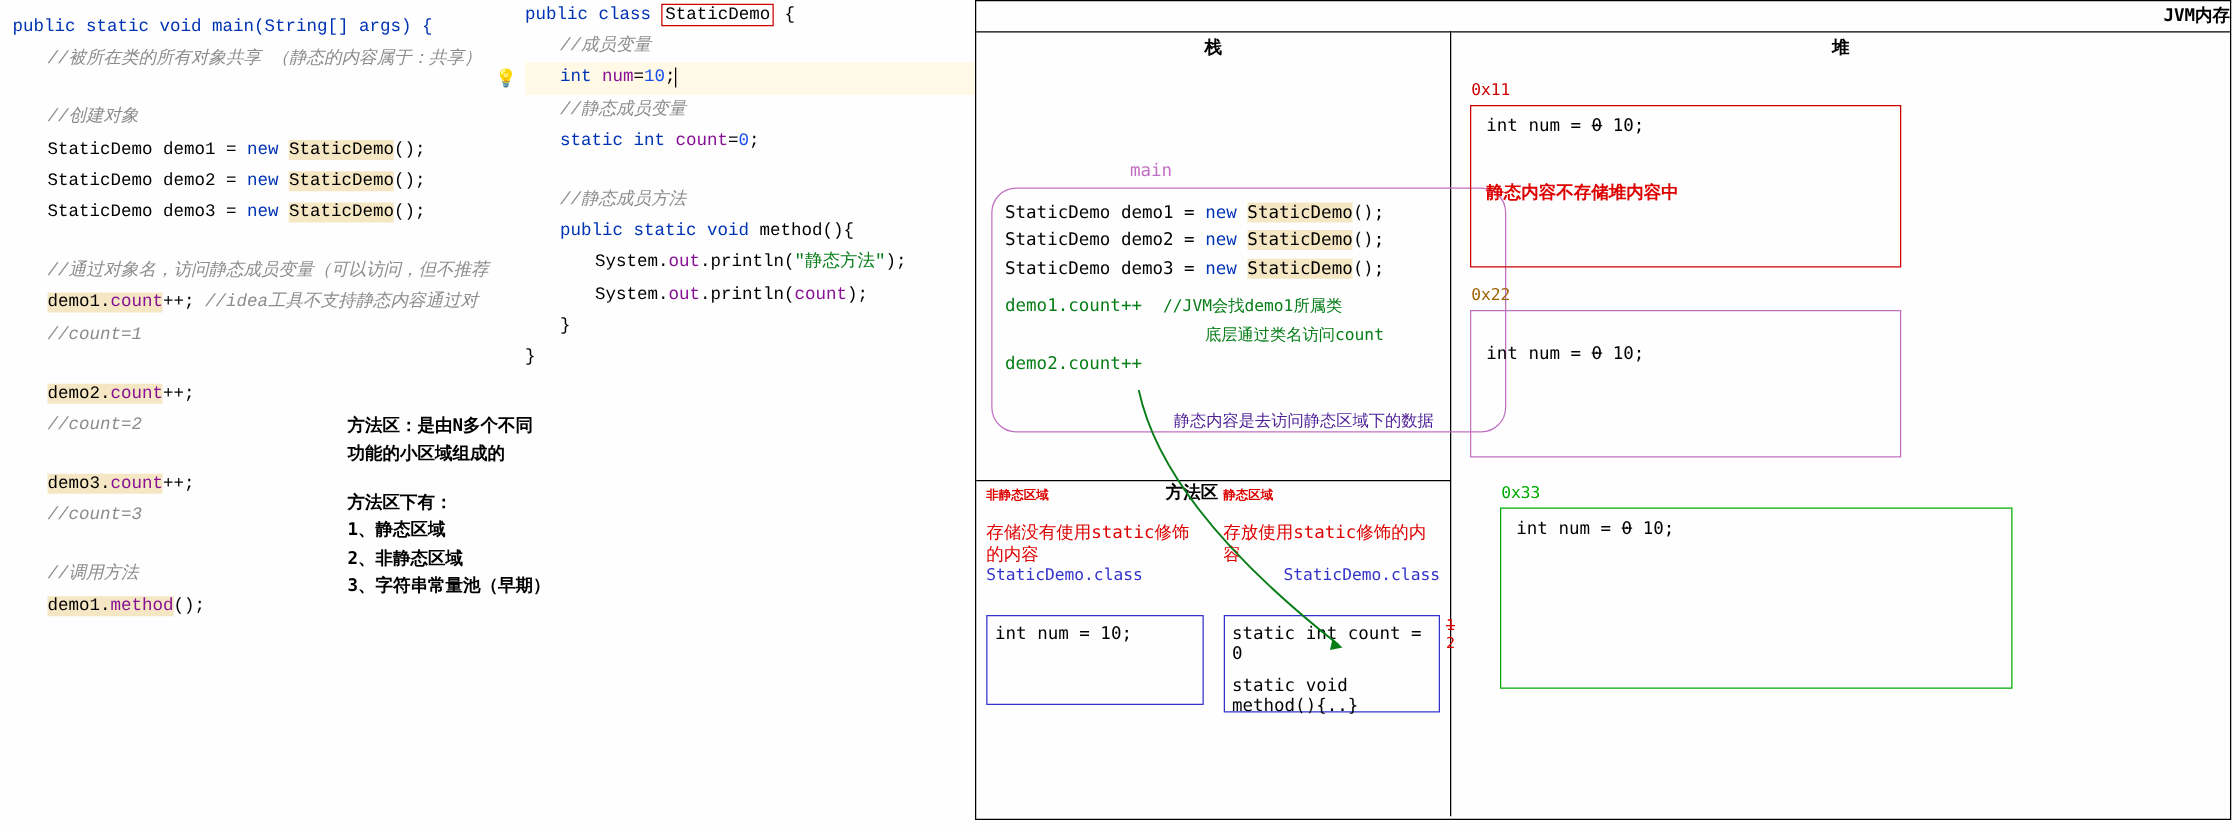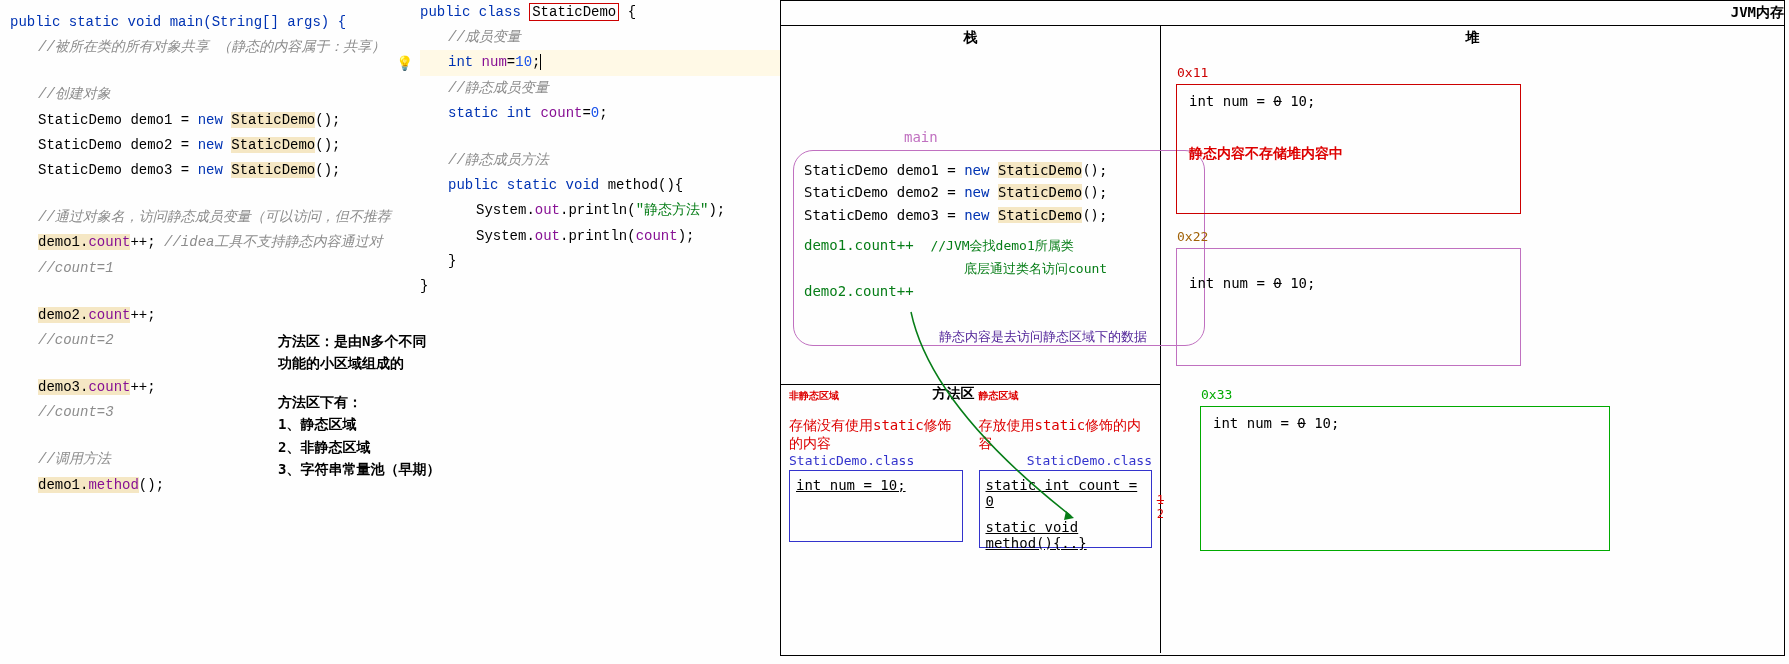--- a/index.html
+++ b/index.html
@@ -37,21 +37,21 @@
 .main-code { line-height: 1.6; font-family: "Consolas", monospace; }
 .main-code .green { color: #067d17; }
 .main-code .ann2 { color: #067d17; font-size: 13px; }
 
 .method-area { position: absolute; left: 0; top: 358px; right: 0; bottom: 0; border-top: 1px solid #000; }
 .ma-title { text-align: center; font-weight: bold; padding: 2px 0; }
 .ma-cols { display: flex; position: absolute; top: 0; bottom: 0; left: 0; right: 0; }
 .ma-left, .ma-right { flex: 1; padding: 4px 8px; position: relative; }
 .ma-head { color: #d00; font-weight: bold; font-size: 10px; }
 .ma-body { color: #d00; font-size: 14px; margin-top: 14px; }
-.class-box-blue { border: 1.5px solid #3333cc; padding: 6px; font-family: monospace; font-size: 14px; margin-top: 2px; height: 72px; text-decoration: underline; }
+.class-box-blue { border: 1.5px solid #3333cc; padding: 6px; font-family: monospace; font-size: 14px; margin-top: 24px; height: 72px; }
 .class-box-label { color: #3333cc; font-family: monospace; font-size: 13px; }
 .strike-num { color: #d00; text-decoration: line-through; font-size: 12px; }
 
 
 .heap-box { position: absolute; padding: 8px 12px; font-family: "Consolas", monospace; font-size: 14px; }
 .hb-red { left: 15px; top: 58px; width: 345px; height: 130px; border: 1.5px solid #c00; }
 .hb-purple { left: 15px; top: 222px; width: 345px; height: 118px; border: 1.5px solid #c070c0; }
 .hb-green { left: 15px; top: 380px; width: 410px; height: 145px; border: 1.5px solid #0a0; margin-left: 24px; }
 .addr { position: absolute; top: -20px; left: 0; font-family: monospace; font-size: 13px; }
 .addr-red { color: #c00; }

